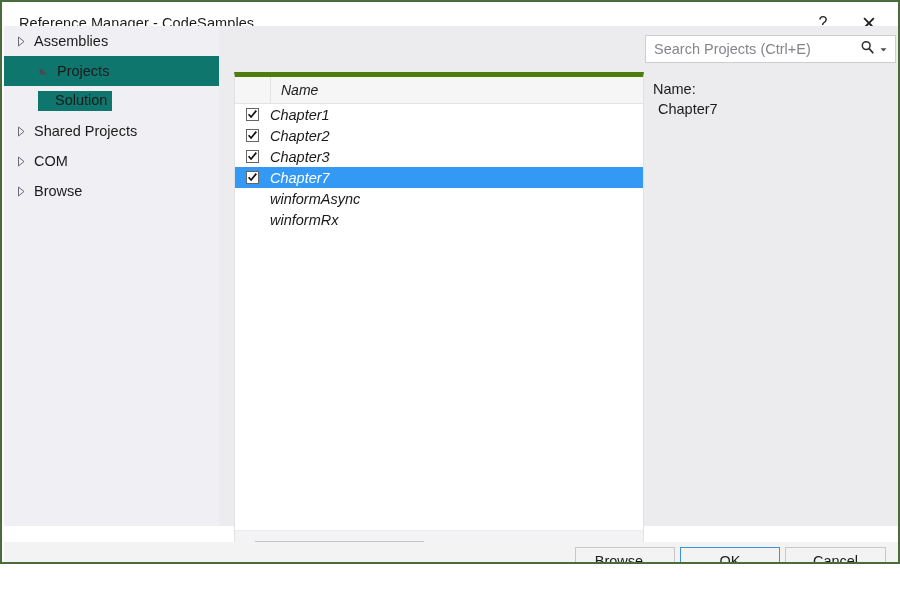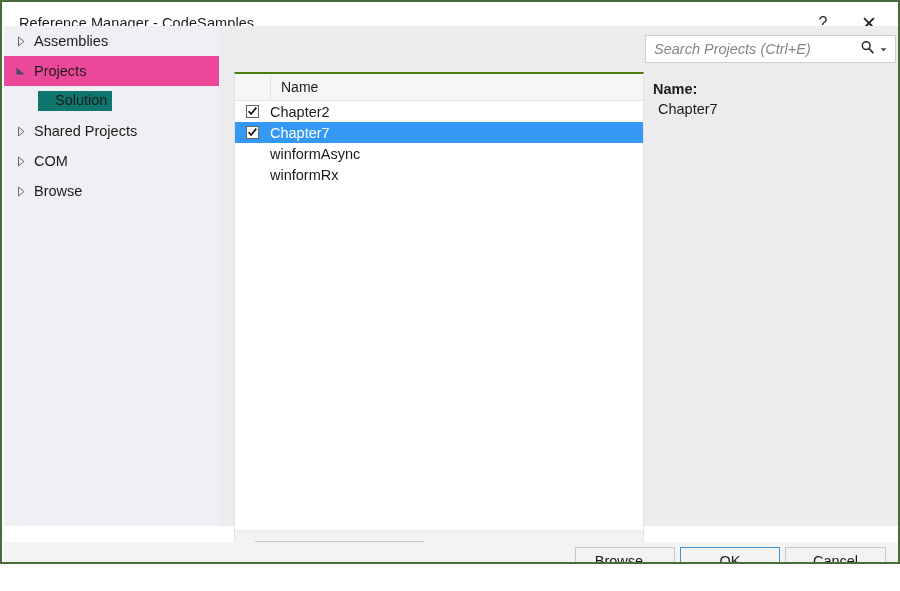--- a/index.html
+++ b/index.html
@@ -90,21 +90,22 @@
     position: relative;
     height: 30px;
     display: flex;
     align-items: center;
     font-size: 14.5px;
     color: #1b1b1b;
     cursor: default;
     user-select: none;
   }
   .tree-item.selected {
-    background: #ec4899;
+    background: #0f766e;
+    padding-left: 23px;
   }
   .tw {
     width: 26px;
     min-width: 26px;
     display: flex;
     align-items: center;
     justify-content: center;
     padding-left: 4px;
   }
   .tw svg { display: block; }
@@ -129,21 +130,22 @@
   .listpanel {
     position: absolute;
     left: 230px;
     top: 46px;
     width: 410px;
     height: 492px;
     background: #ffffff;
     box-sizing: border-box;
     border-left: 1px solid #e2e2e6;
     border-right: 1px solid #e2e2e6;
-    border-top: 2px solid #4d7c0f;
+    border-top: 5px solid #4d7c0f;
+    font-style: italic;
   }
   .list-header {
     position: relative;
     height: 26px;
     background: #f6f6f7;
     border-bottom: 1px solid #e3e3e6;
     display: flex;
     align-items: center;
     font-size: 14px;
     color: #1b1b1b;
@@ -247,21 +249,20 @@
     position: absolute;
     left: 0;
     top: 9px;
     width: 251px;
     height: 28px;
     box-sizing: border-box;
     background: #ffffff;
     border: 1px solid #cdcdd2;
     display: flex;
     align-items: center;
-    font-style: italic;
   }
   .search-ph {
     padding-left: 8px;
     font-size: 14.5px;
     color: #85858b;
     white-space: nowrap;
   }
   .search-icons {
     margin-left: auto;
     display: flex;
@@ -270,21 +271,21 @@
     gap: 4px;
   }
   .detail {
     position: absolute;
     left: 8px;
     top: 53px;
     right: 4px;
   }
   .detail-label {
     font-size: 14.5px;
-    font-weight: bold;
+    font-weight: normal;
     color: #1b1b1b;
     line-height: 20px;
   }
   .detail-value {
     font-size: 14.5px;
     color: #1b1b1b;
     line-height: 21px;
     padding-left: 5px;
   }
 
@@ -392,21 +393,41 @@
 
       <div class="list-rows">
           <div class="row">
             <div class="row-check">
               <span class="cbox">
                 <svg width="11" height="11" viewBox="0 0 11 11">
                   <path d="M1.6 5.2 L4.1 8.0 L9.3 1.6" fill="none" stroke="#0f0f0f" stroke-width="1.7"></path>
                 </svg>
               </span>
             </div>
+            <div class="row-name">Chapter1</div>
+          </div>
+          <div class="row">
+            <div class="row-check">
+              <span class="cbox">
+                <svg width="11" height="11" viewBox="0 0 11 11">
+                  <path d="M1.6 5.2 L4.1 8.0 L9.3 1.6" fill="none" stroke="#0f0f0f" stroke-width="1.7"></path>
+                </svg>
+              </span>
+            </div>
             <div class="row-name">Chapter2</div>
+          </div>
+          <div class="row">
+            <div class="row-check">
+              <span class="cbox">
+                <svg width="11" height="11" viewBox="0 0 11 11">
+                  <path d="M1.6 5.2 L4.1 8.0 L9.3 1.6" fill="none" stroke="#0f0f0f" stroke-width="1.7"></path>
+                </svg>
+              </span>
+            </div>
+            <div class="row-name">Chapter3</div>
           </div>
           <div class="row selected">
             <div class="row-check">
               <span class="cbox">
                 <svg width="11" height="11" viewBox="0 0 11 11">
                   <path d="M1.6 5.2 L4.1 8.0 L9.3 1.6" fill="none" stroke="#0f0f0f" stroke-width="1.7"></path>
                 </svg>
               </span>
             </div>
             <div class="row-name">Chapter7</div>

